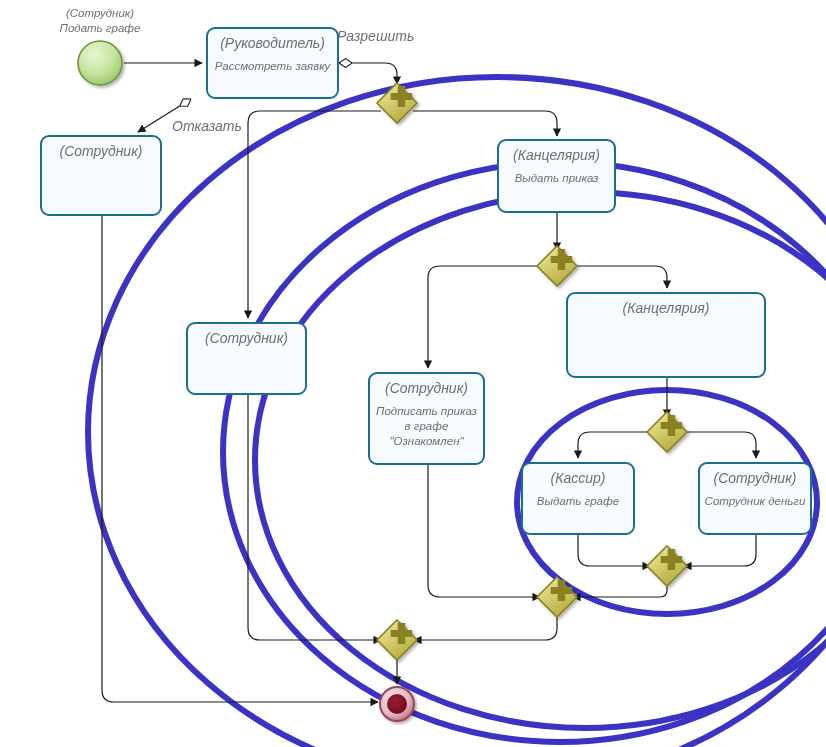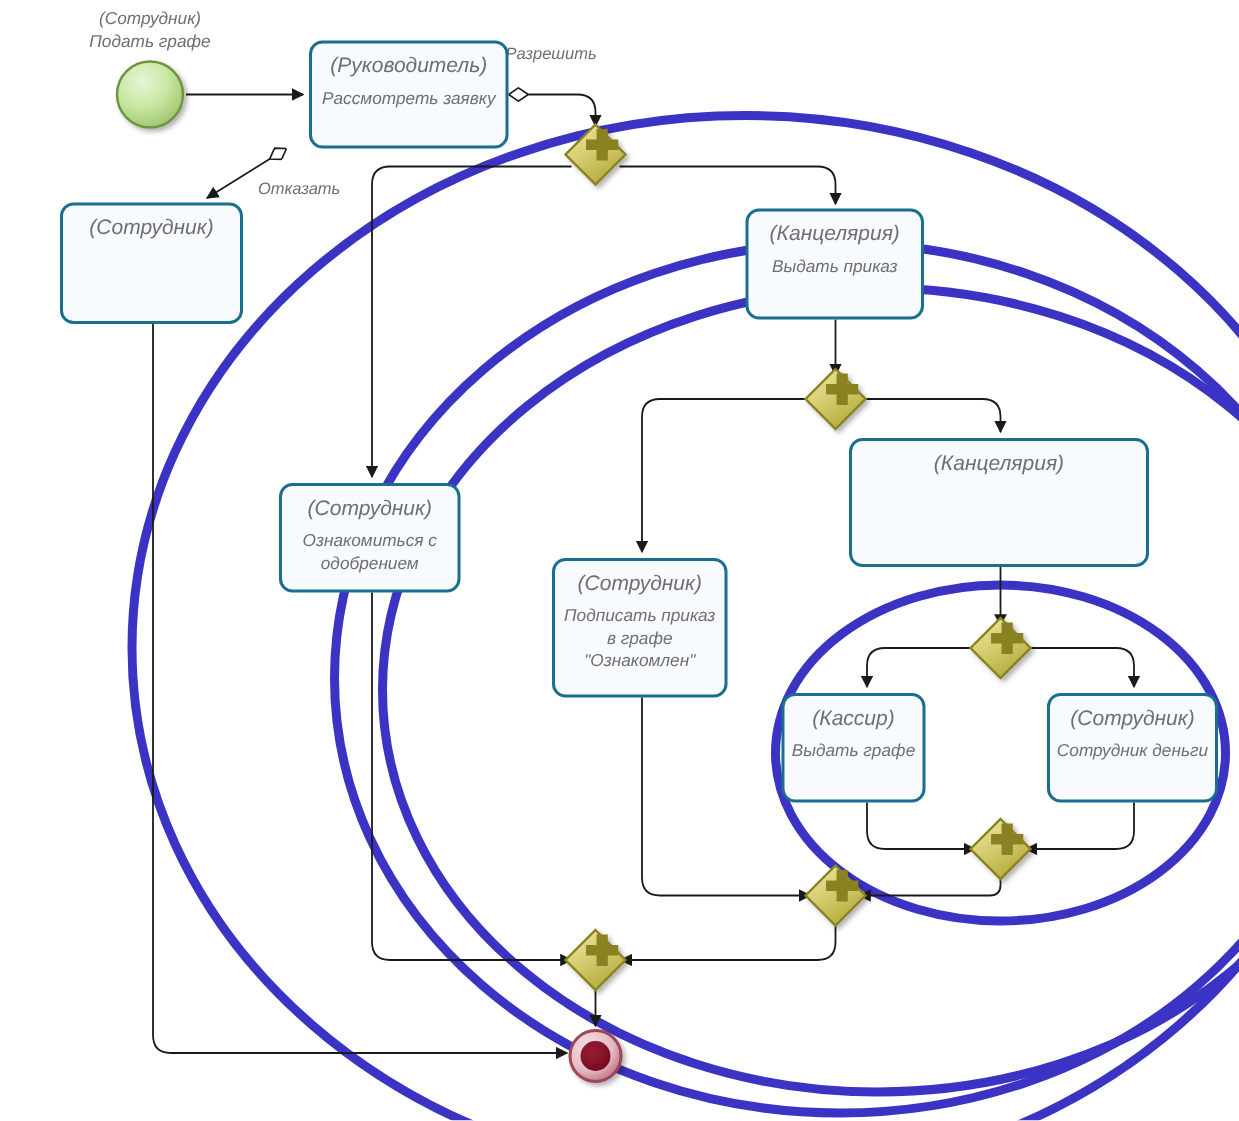--- a/index.html
+++ b/index.html
@@ -51,21 +51,21 @@
     display: block;
     color: #6f6f6f;
     font-size: 11.5px;
     line-height: 15px;
     margin-top: 9px;
     padding: 0 4px;
   }
   .edge-label {
     position: absolute;
     color: #6f6f6f;
-    font-size: 11px;
+    font-size: 14px;
     line-height: 14px;
     white-space: nowrap;
   }
   .start-label {
     position: absolute;
     color: #6f6f6f;
     font-size: 11.5px;
     line-height: 15px;
     text-align: center;
     white-space: nowrap;
@@ -218,33 +218,32 @@
     <span class="node-role">(Сотрудник)</span>
   </div>
 
   <div class="node-box" style="left:497px; top:139px; width:119px; height:74px;">
     <span class="node-role">(Канцелярия)</span>
     <span class="node-title">Выдать приказ</span>
   </div>
 
   <div class="node-box" style="left:186px; top:322px; width:121px; height:73px;">
     <span class="node-role">(Сотрудник)</span>
-    <span class="node-title">Ознакомиться с одобрением</span>
   </div>
 
   <div class="node-box" style="left:566px; top:292px; width:200px; height:86px;">
     <span class="node-role">(Канцелярия)</span>
   </div>
 
   <div class="node-box" style="left:368px; top:372px; width:117px; height:93px;">
     <span class="node-role">(Сотрудник)</span>
     <span class="node-title">Подписать приказ в графе "Ознакомлен"</span>
   </div>
 
-  <div class="node-box" style="left:521px; top:462px; width:96px; height:73px;">
+  <div class="node-box" style="left:521px; top:462px; width:114px; height:73px;">
     <span class="node-role">(Кассир)</span>
     <span class="node-title">Выдать графе</span>
   </div>
 
   <div class="node-box" style="left:698px; top:462px; width:114px; height:73px;">
     <span class="node-role">(Сотрудник)</span>
     <span class="node-title">Сотрудник деньги</span>
   </div>
 
 </div>

